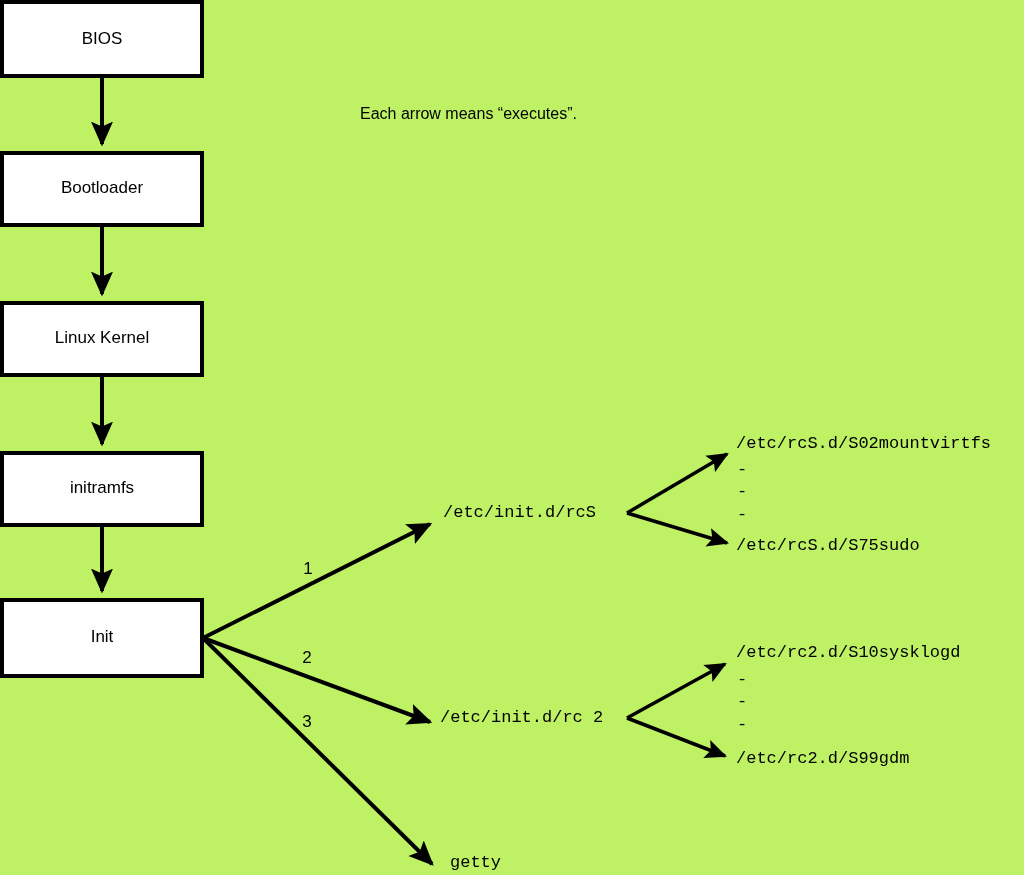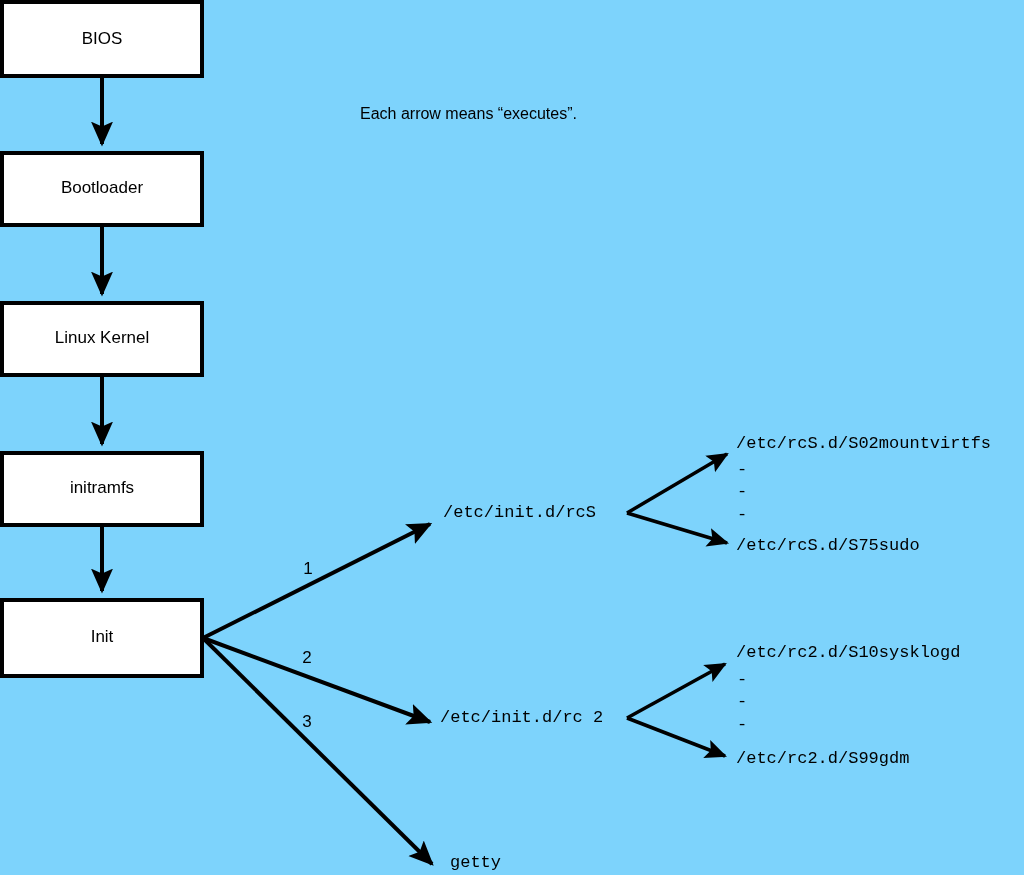--- a/index.html
+++ b/index.html
@@ -5,21 +5,21 @@
 <style>
   html, body {
     margin: 0;
     padding: 0;
     background: #ffffff;
   }
   #canvas {
     position: relative;
     width: 1024px;
     height: 875px;
-    background: #7dd3fc;
+    background: #bef264;
     overflow: hidden;
     font-family: "Liberation Sans", sans-serif;
   }
   #diagram-svg {
     position: absolute;
     top: 0;
     left: 0;
     width: 1024px;
     height: 875px;
   }

